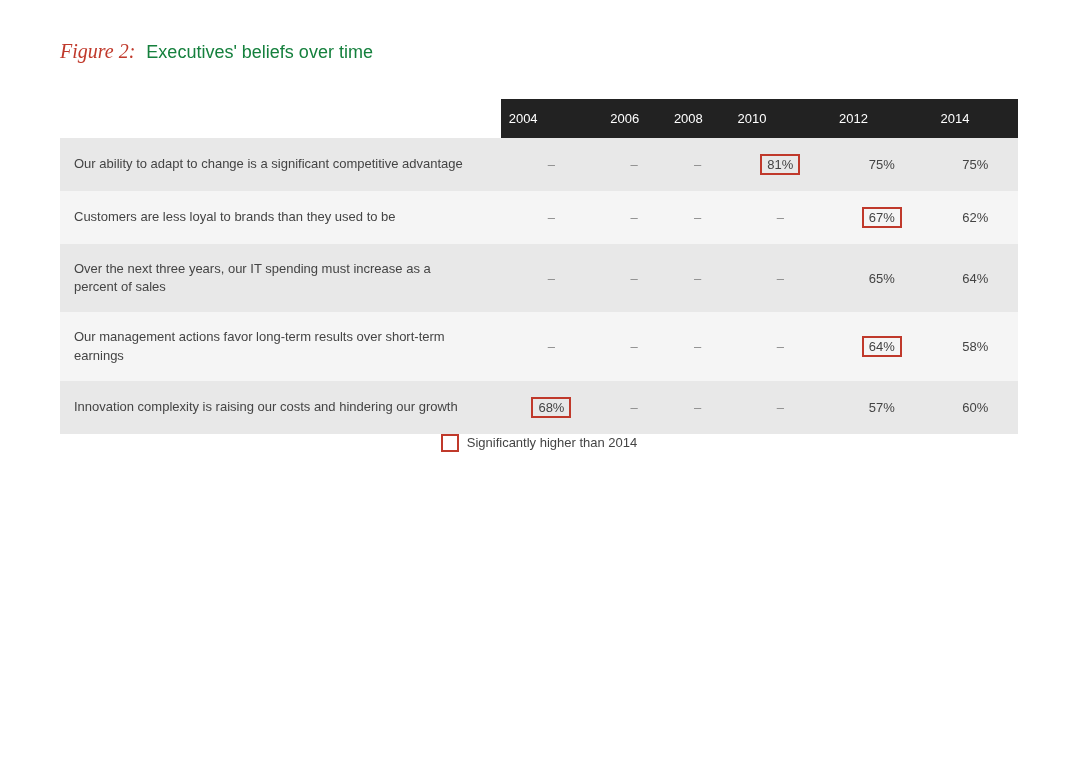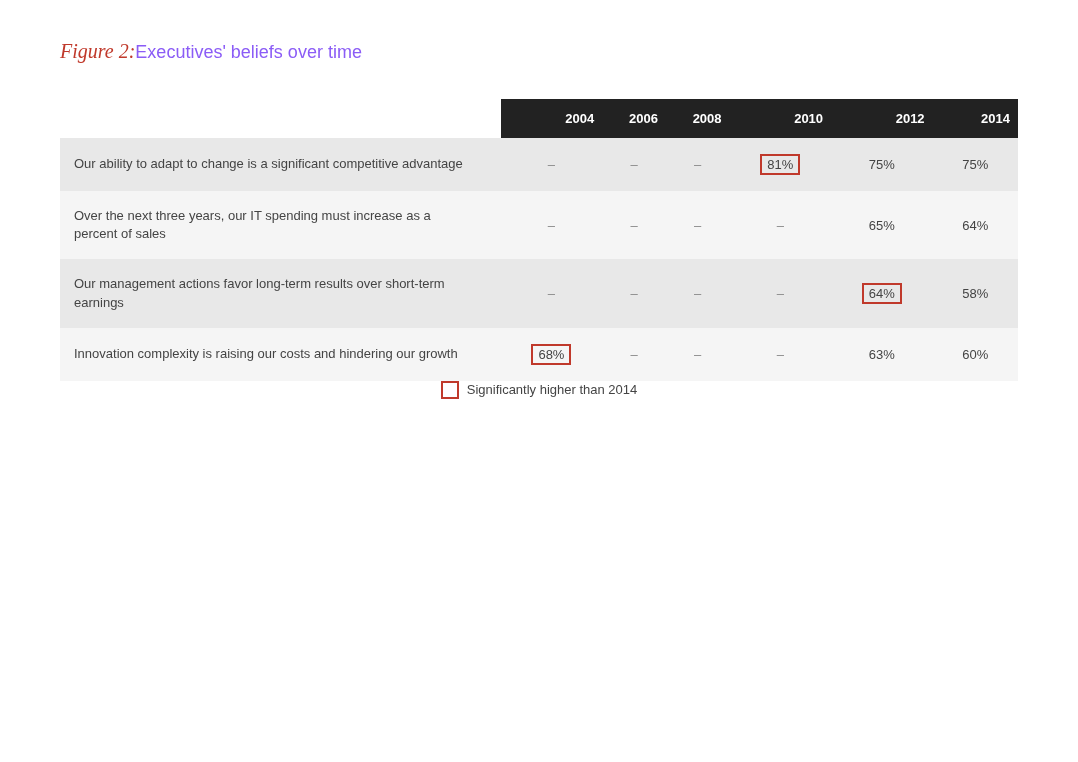--- a/index.html
+++ b/index.html
@@ -9,46 +9,46 @@
       font-size: 13px;
       color: #333;
       width: 1078px;
       min-height: 762px;
       padding: 40px 60px;
     }
 
     .figure-title {
       display: flex;
       align-items: baseline;
-      gap: 0;
+      gap: 11px;
       margin-bottom: 36px;
     }
     .figure-label {
       font-family: Georgia, serif;
       font-style: italic;
       color: #c0392b;
       font-size: 20px;
       font-weight: normal;
     }
     .figure-desc {
       font-size: 18px;
       font-weight: normal;
-      color: #8b5cf6;
+      color: #15803d;
     }
 
     .data-table {
       width: 100%;
       border-collapse: collapse;
     }
 
     .data-table thead tr th {
       background: #222;
       color: #fff;
-      text-align: right;
-      font-weight: bold;
+      text-align: left;
+      font-weight: normal;
       font-size: 13px;
       padding: 12px 8px;
       border: none;
     }
 
     .data-table thead tr th.label-col {
       background: transparent;
     }
 
     .data-table tbody tr td {
@@ -142,20 +142,29 @@
   <tr>
         <td class="row-label">Our ability to adapt to change is a significant competitive advantage</td>
         <td><span class="dash">–</span></td>
         <td><span class="dash">–</span></td>
         <td><span class="dash">–</span></td>
         <td><span class="cell-highlight-red">81%</span></td>
         <td>75%</td>
         <td>75%</td>
       </tr>
       <tr>
+        <td class="row-label">Customers are less loyal to brands than they used to be</td>
+        <td><span class="dash">–</span></td>
+        <td><span class="dash">–</span></td>
+        <td><span class="dash">–</span></td>
+        <td><span class="dash">–</span></td>
+        <td><span class="cell-highlight-red">67%</span></td>
+        <td>62%</td>
+      </tr>
+      <tr>
         <td class="row-label">Over the next three years, our IT spending must increase as a percent of sales</td>
         <td><span class="dash">–</span></td>
         <td><span class="dash">–</span></td>
         <td><span class="dash">–</span></td>
         <td><span class="dash">–</span></td>
         <td>65%</td>
         <td>64%</td>
       </tr>
       <tr>
         <td class="row-label">Our management actions favor long-term results over short-term earnings</td>
@@ -165,21 +174,21 @@
         <td><span class="dash">–</span></td>
         <td><span class="cell-highlight-red">64%</span></td>
         <td>58%</td>
       </tr>
       <tr>
         <td class="row-label">Innovation complexity is raising our costs and hindering our growth</td>
         <td><span class="cell-highlight-red">68%</span></td>
         <td><span class="dash">–</span></td>
         <td><span class="dash">–</span></td>
         <td><span class="dash">–</span></td>
-        <td>63%</td>
+        <td>57%</td>
         <td>60%</td>
       </tr>
     </tbody>
 </table>
 
 <div class="legend">
   <div class="legend-item">
     <span class="legend-box-red"></span>
     <span>Significantly higher than 2014</span>
   </div>

